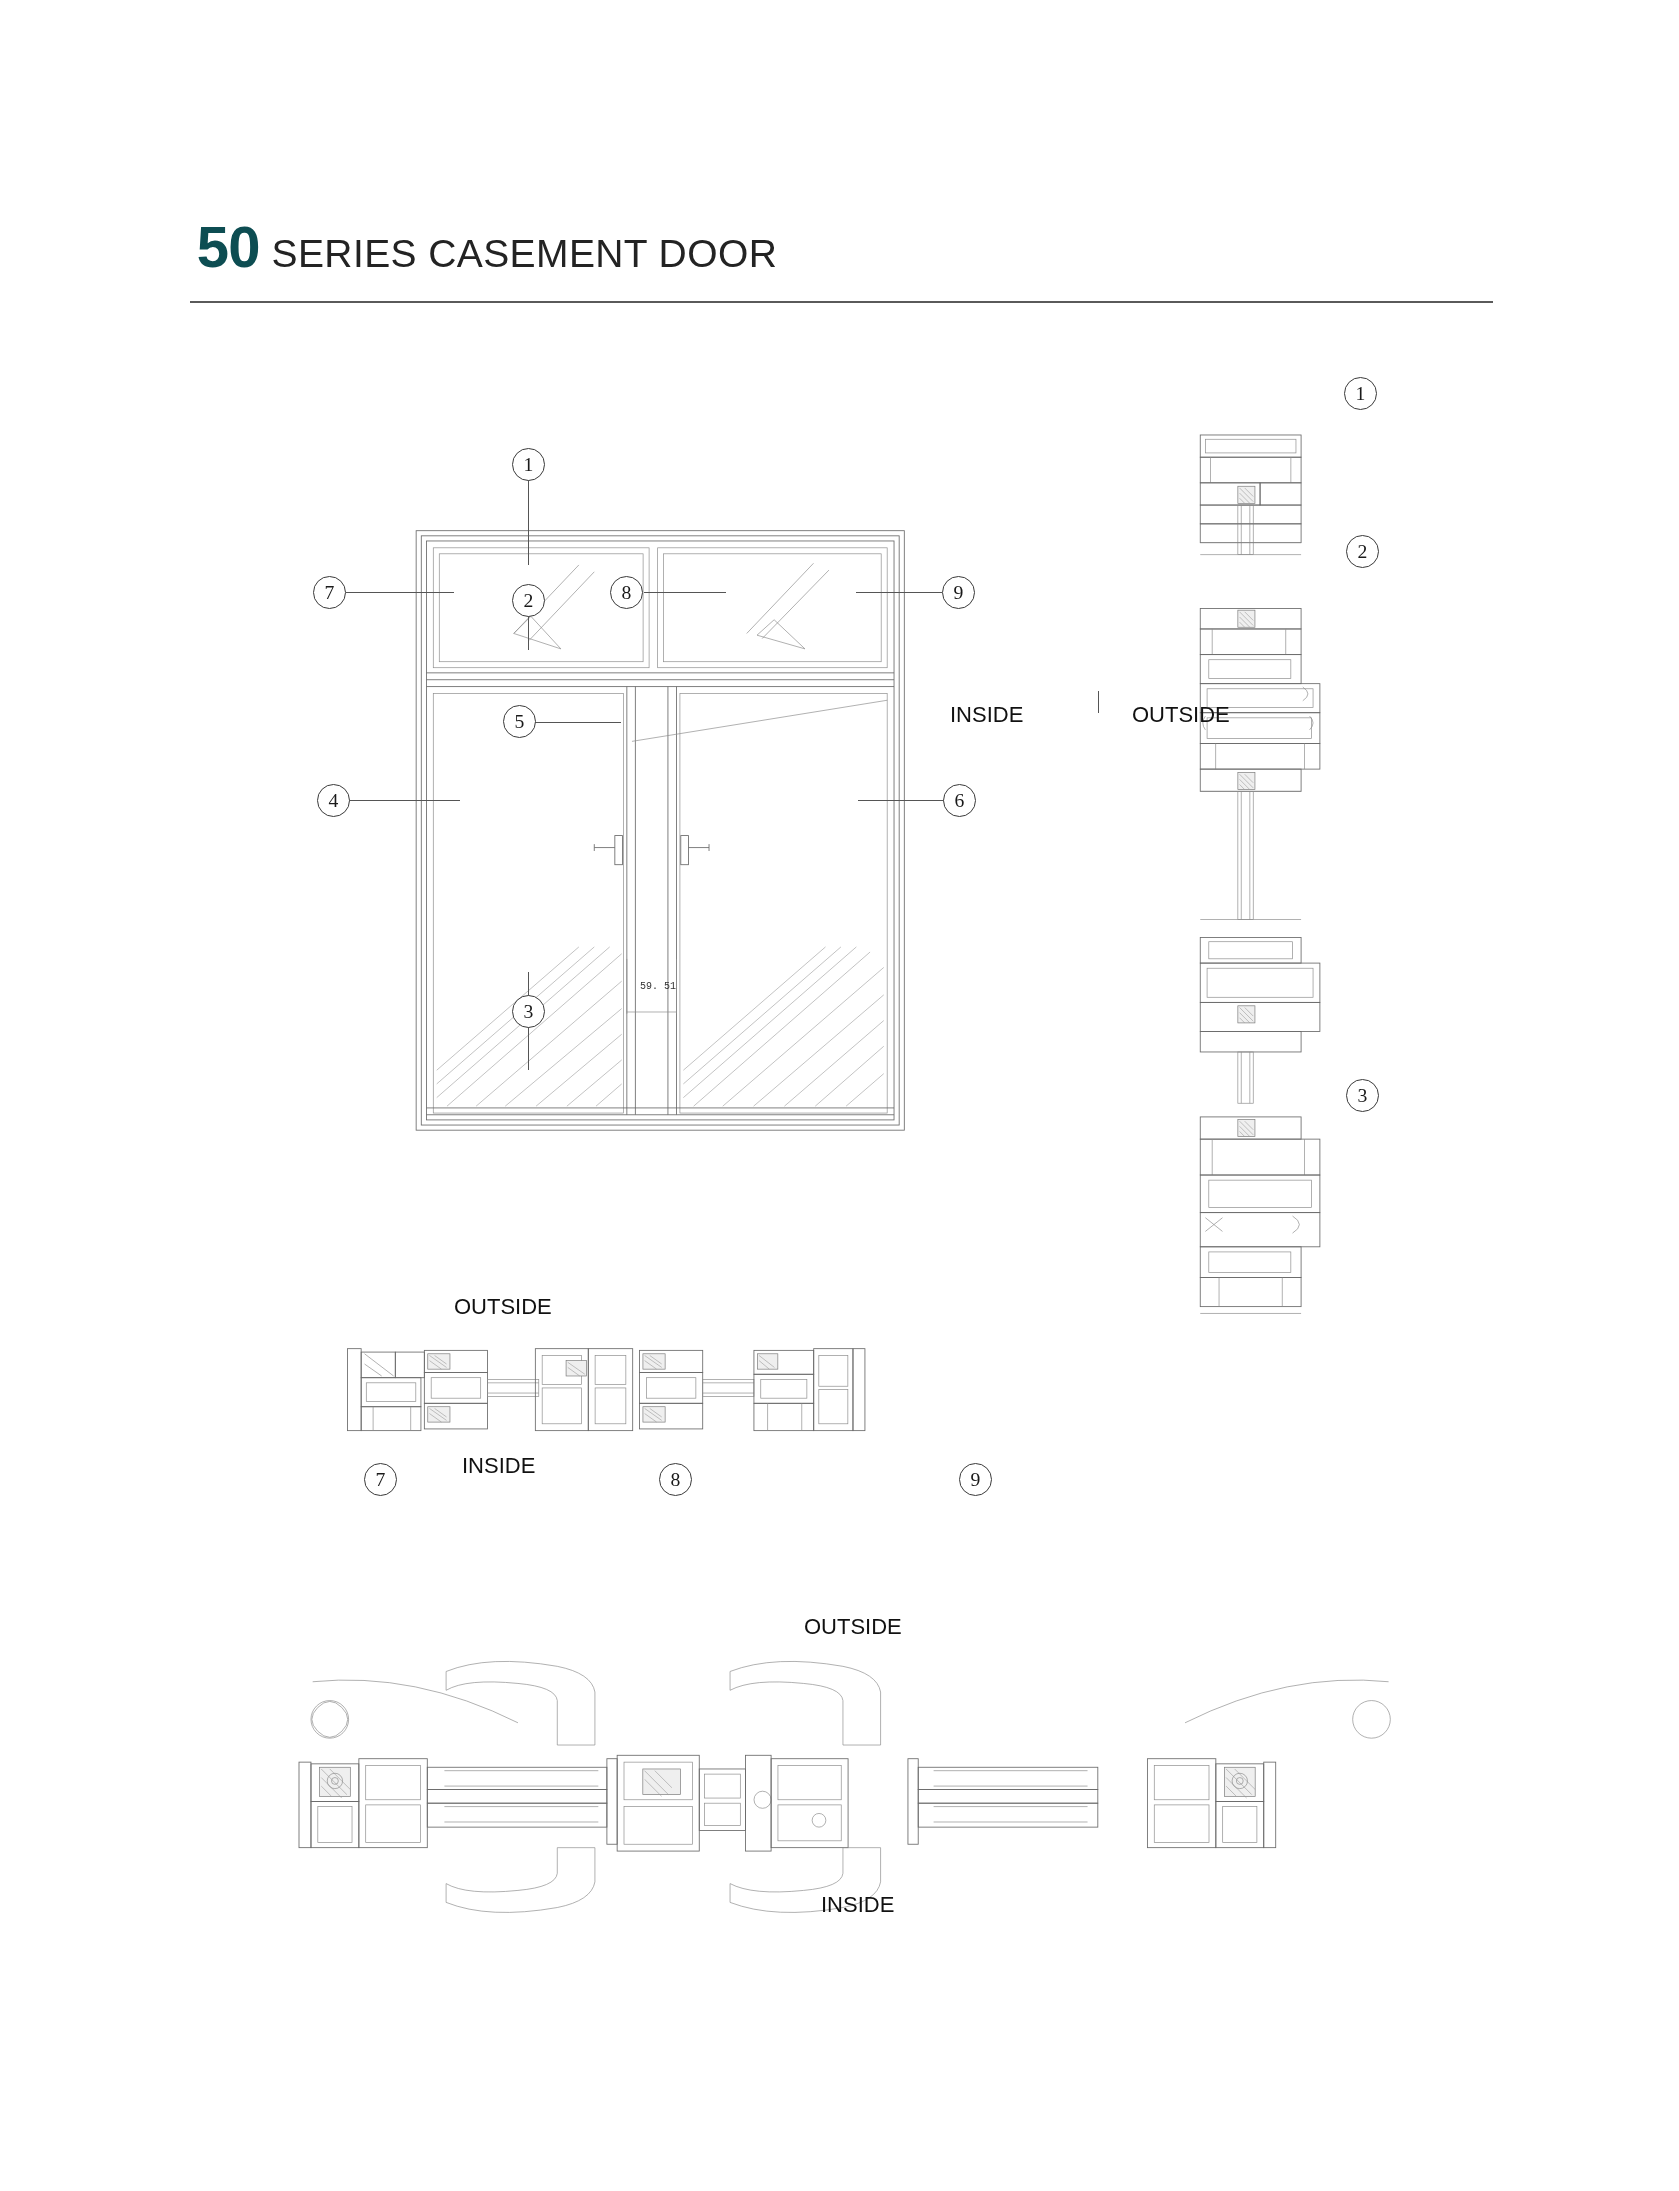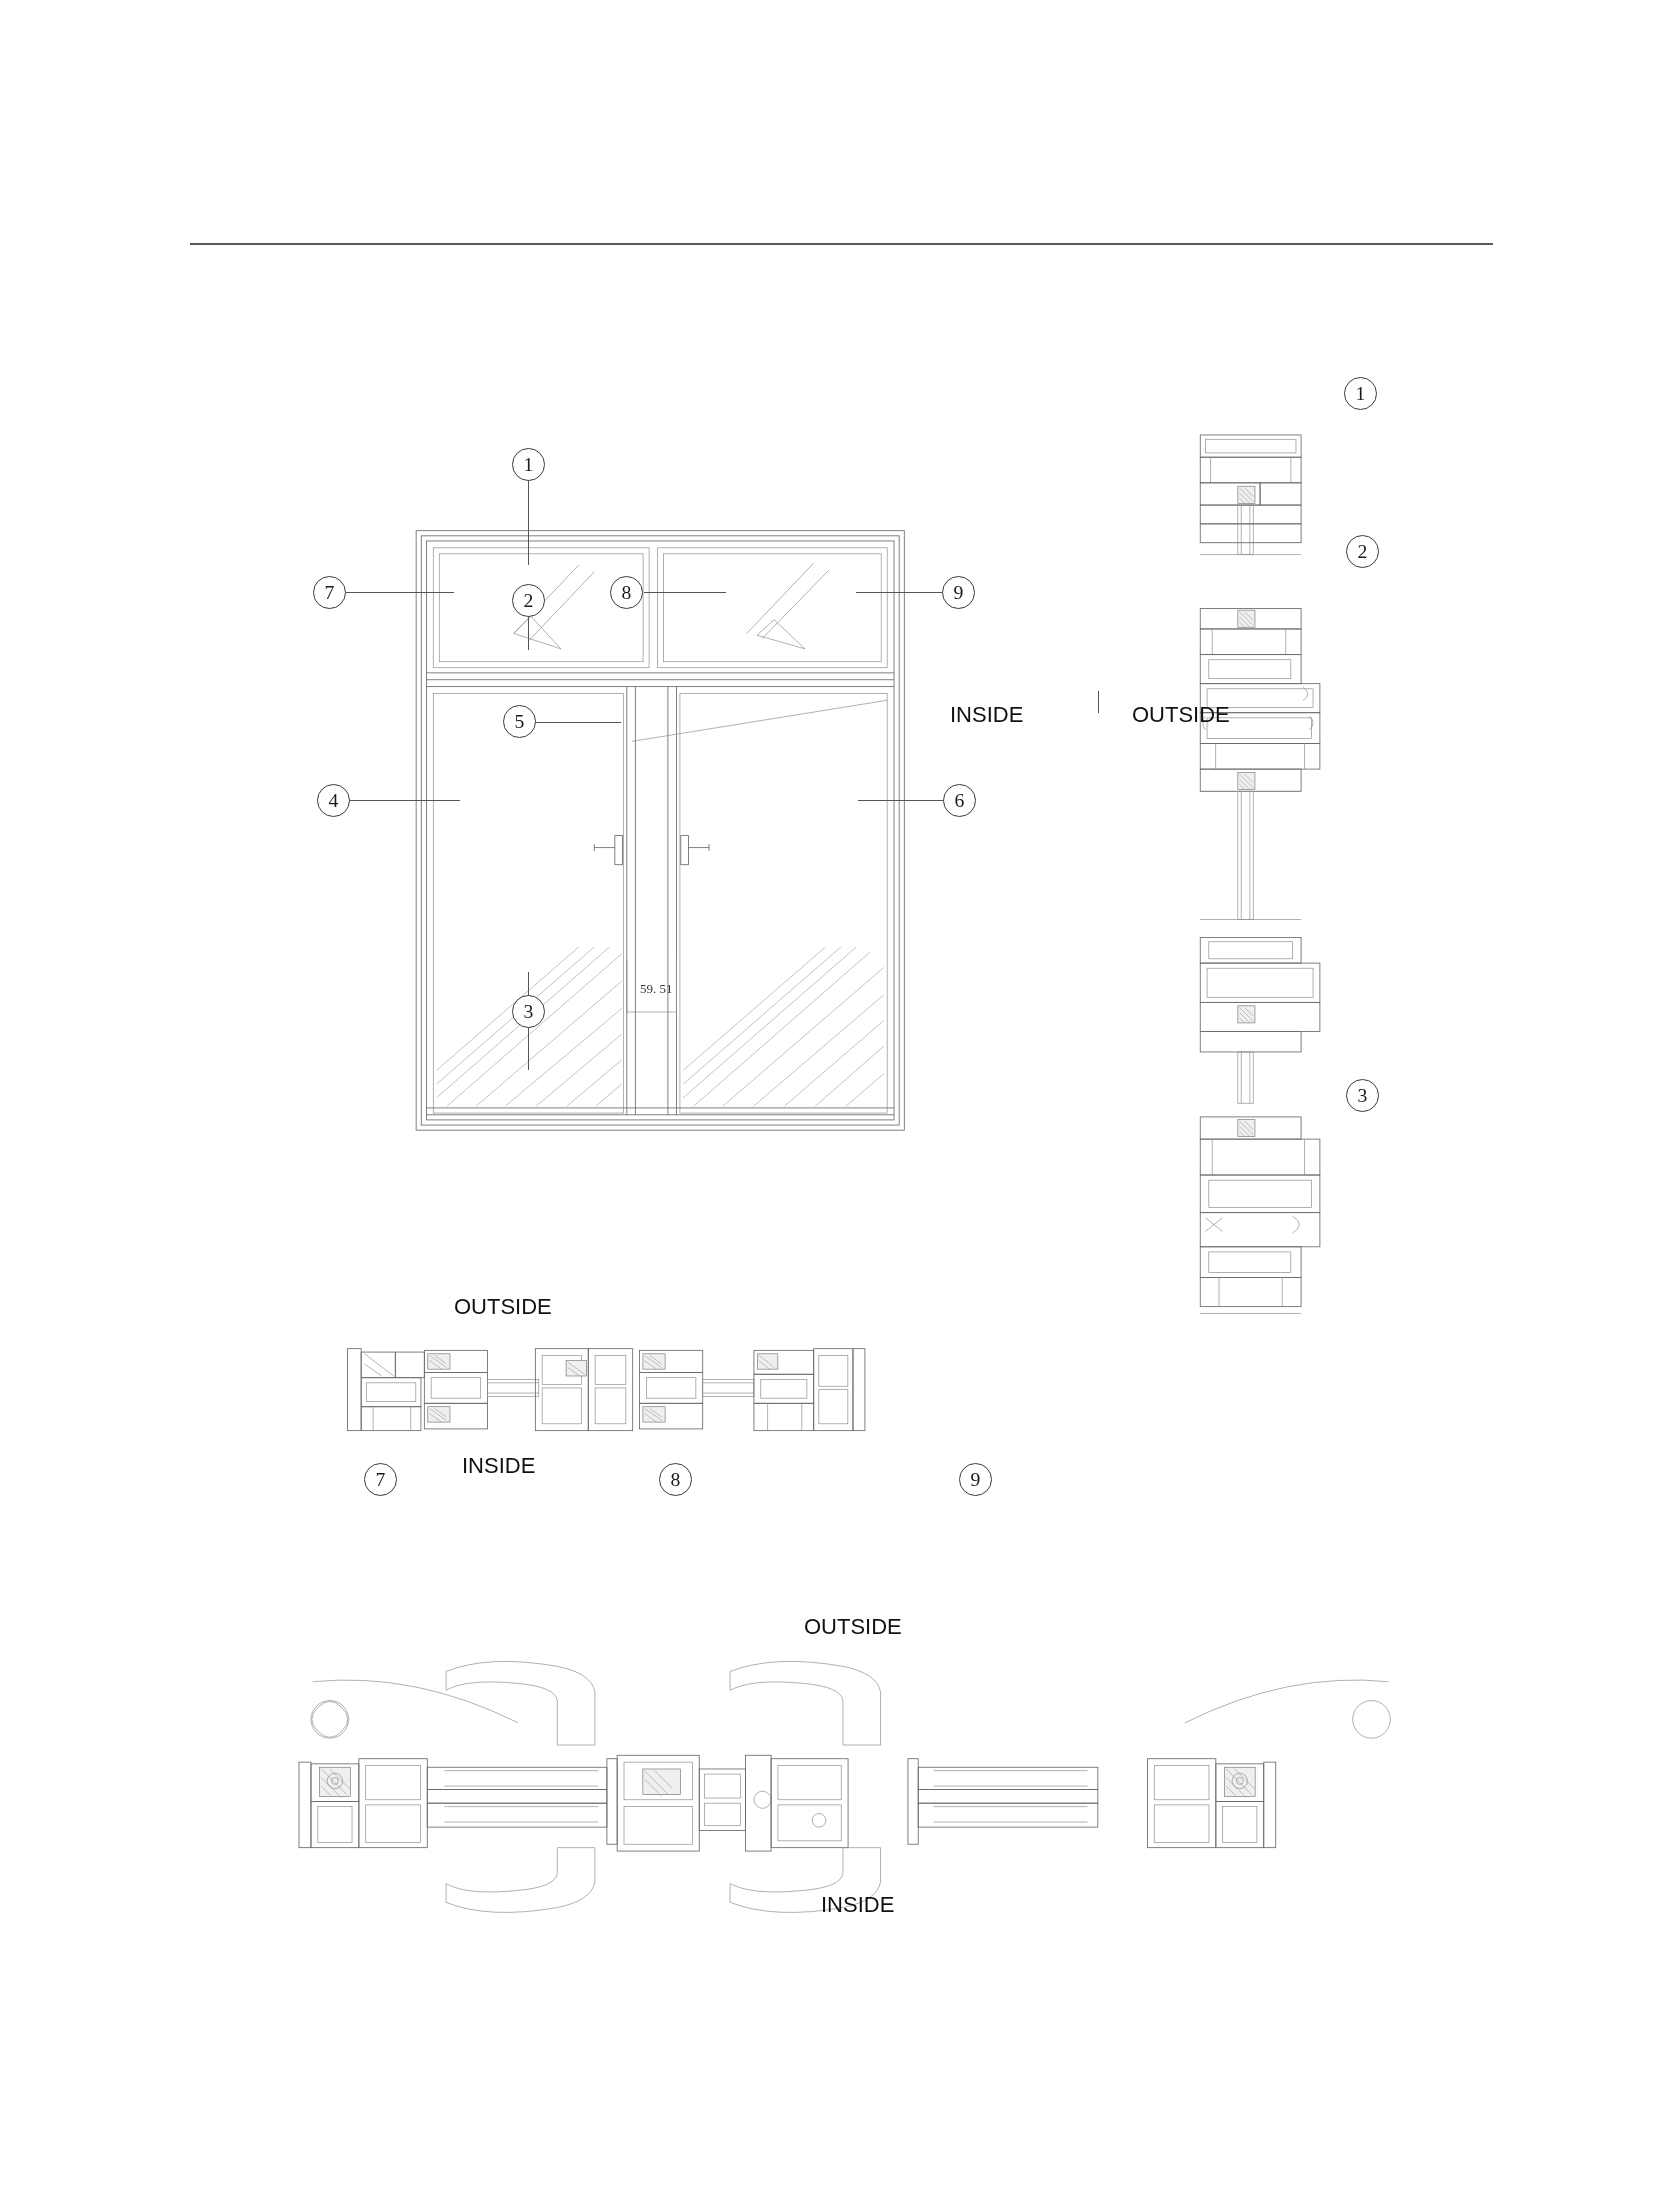--- a/index.html
+++ b/index.html
@@ -76,42 +76,46 @@
 
   .side-label {
     position: absolute;
     font-size: 22px;
     color: #111;
     white-space: nowrap;
   }
 
   .dim-text {
     position: absolute;
-    font-size: 13px;
+    font-size: 10px;
     color: #333;
-    font-family: Liberation Serif, serif;
+    font-family: Liberation Mono, monospace;
   }
 
   svg { display: block; overflow: visible; }
   .ln { fill: none; stroke: #6b6b6b; stroke-width: 1; }
   .ln-thin { fill: none; stroke: #8d8d8d; stroke-width: 0.8; }
   .fillw { fill: #ffffff; stroke: #6b6b6b; stroke-width: 1; }
   .fillg { fill: #efefef; stroke: #7a7a7a; stroke-width: 0.8; }
   .hatch { fill: none; stroke: #9a9a9a; stroke-width: 0.7; }
 
   
   #elevation-panel { position: absolute; left: 411px; top: 505px; }
   #vertical-section-panel { position: absolute; left: 1190px; top: 424px; }
   #horizontal-section-panel { position: absolute; left: 338px; top: 1335px; }
   #handle-section-panel { position: absolute; left: 295px; top: 1627px; }
 </style>
 </head>
 <body>
 
 <div id="page-header">
+  <div id="title-row">
+    <span class="title-number">50</span>
+    <span class="title-text">SERIES CASEMENT DOOR</span>
+  </div>
   <div id="title-rule"></div>
 </div>
 
 <div id="elevation-panel">
   <svg width="531" height="668" viewBox="0 0 620 780">
 
     <rect class="ln" x="6" y="30" width="570" height="700"></rect>
     <rect class="ln" x="12" y="36" width="558" height="688"></rect>
     <rect class="ln" x="18" y="42" width="546" height="676"></rect>
 

